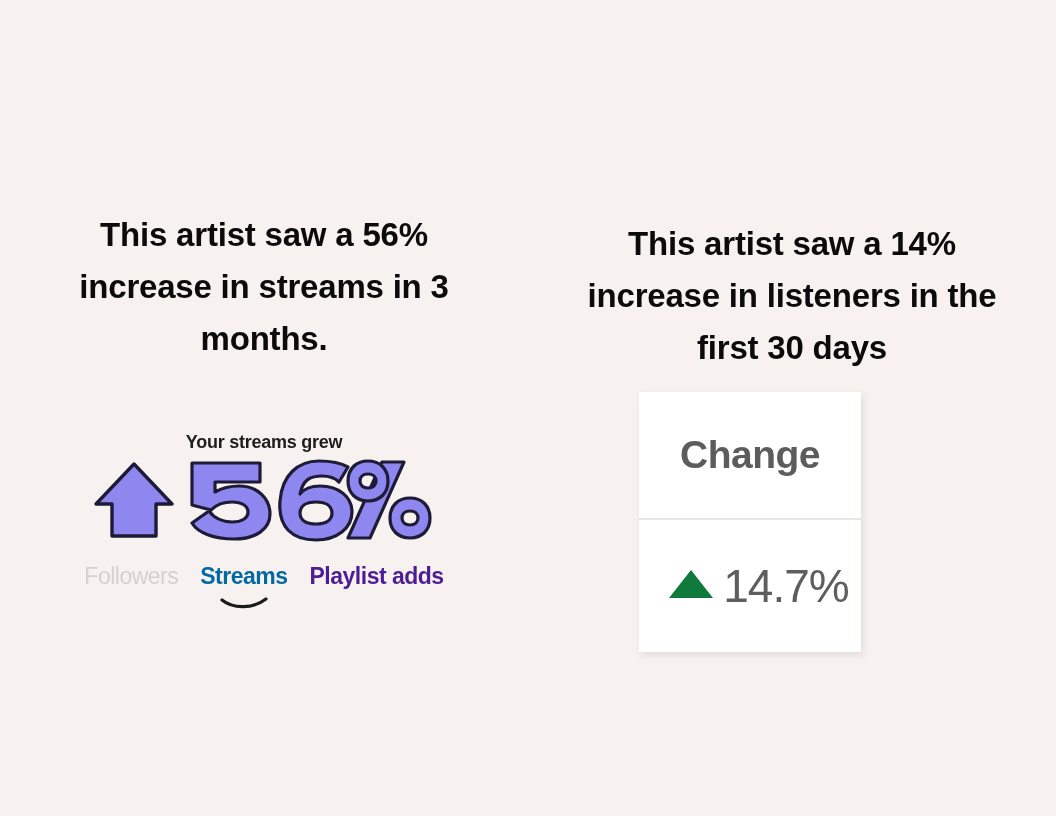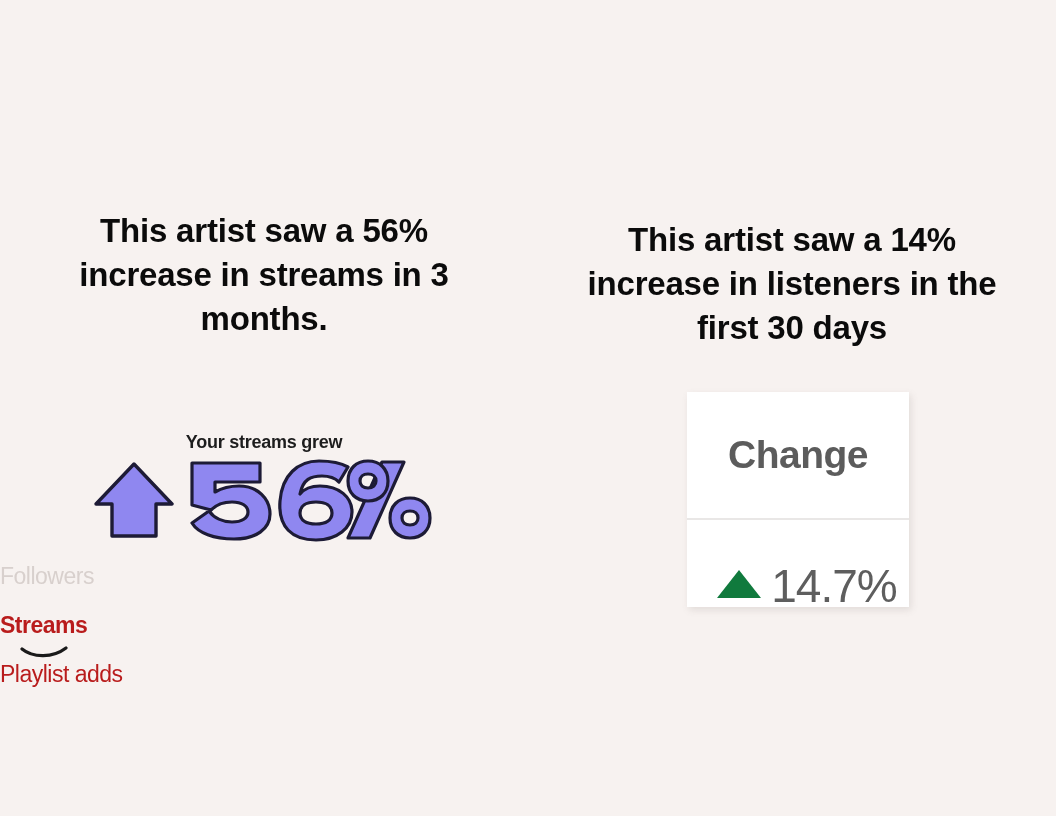--- a/index.html
+++ b/index.html
@@ -28,21 +28,21 @@
   }
 
   
   .headline {
     position: absolute;
     left: 0;
     right: 0;
     text-align: center;
     font-weight: bold;
     font-size: 33px;
-    line-height: 44px;
+    line-height: 52px;
     letter-spacing: -0.2px;
     color: #0b0b0b;
     font-family: "Liberation Sans", sans-serif;
   }
   .headline-left  { top: 209px; padding: 0 60px; }
   .headline-right { top: 218px; padding: 0 44px; }
 
   
   .streams-widget {
     position: absolute;
@@ -67,48 +67,46 @@
   }
   .arrow-up-icon { display: block; }
   .pct-figure { display: block; }
 
   .tabs-row {
     display: flex;
     align-items: flex-start;
     justify-content: center;
     gap: 22px;
     margin-top: 18px;
-    flex-direction: column;
   }
   .tab {
     position: relative;
     font-size: 23px;
     letter-spacing: -0.5px;
     white-space: nowrap;
   }
   .tab-followers { color: #d8d0cd; font-weight: 500; }
-  .tab-playlist  { color: #b91c1c; font-weight: 400; }
-  .tab-streams   { color: #b91c1c; font-weight: bold; }
+  .tab-playlist  { color: #4c1d95; font-weight: 700; }
+  .tab-streams   { color: #0369a1; font-weight: bold; }
   .tab-underline {
     position: absolute;
     left: 50%;
     transform: translateX(-50%);
     top: 27px;
   }
 
   
   .change-card {
     position: absolute;
     left: 111px;
     top: 392px;
     width: 222px;
-    height: 215px;
+    height: 260px;
     background: #ffffff;
     box-shadow: 2px 3px 7px rgba(120, 105, 98, 0.16);
-    margin-left: 48px;
   }
   .card-head {
     height: 126px;
     display: flex;
     align-items: center;
     justify-content: center;
     border-bottom: 2px solid #e9e7e6;
   }
   .card-head-label {
     font-size: 39px;

